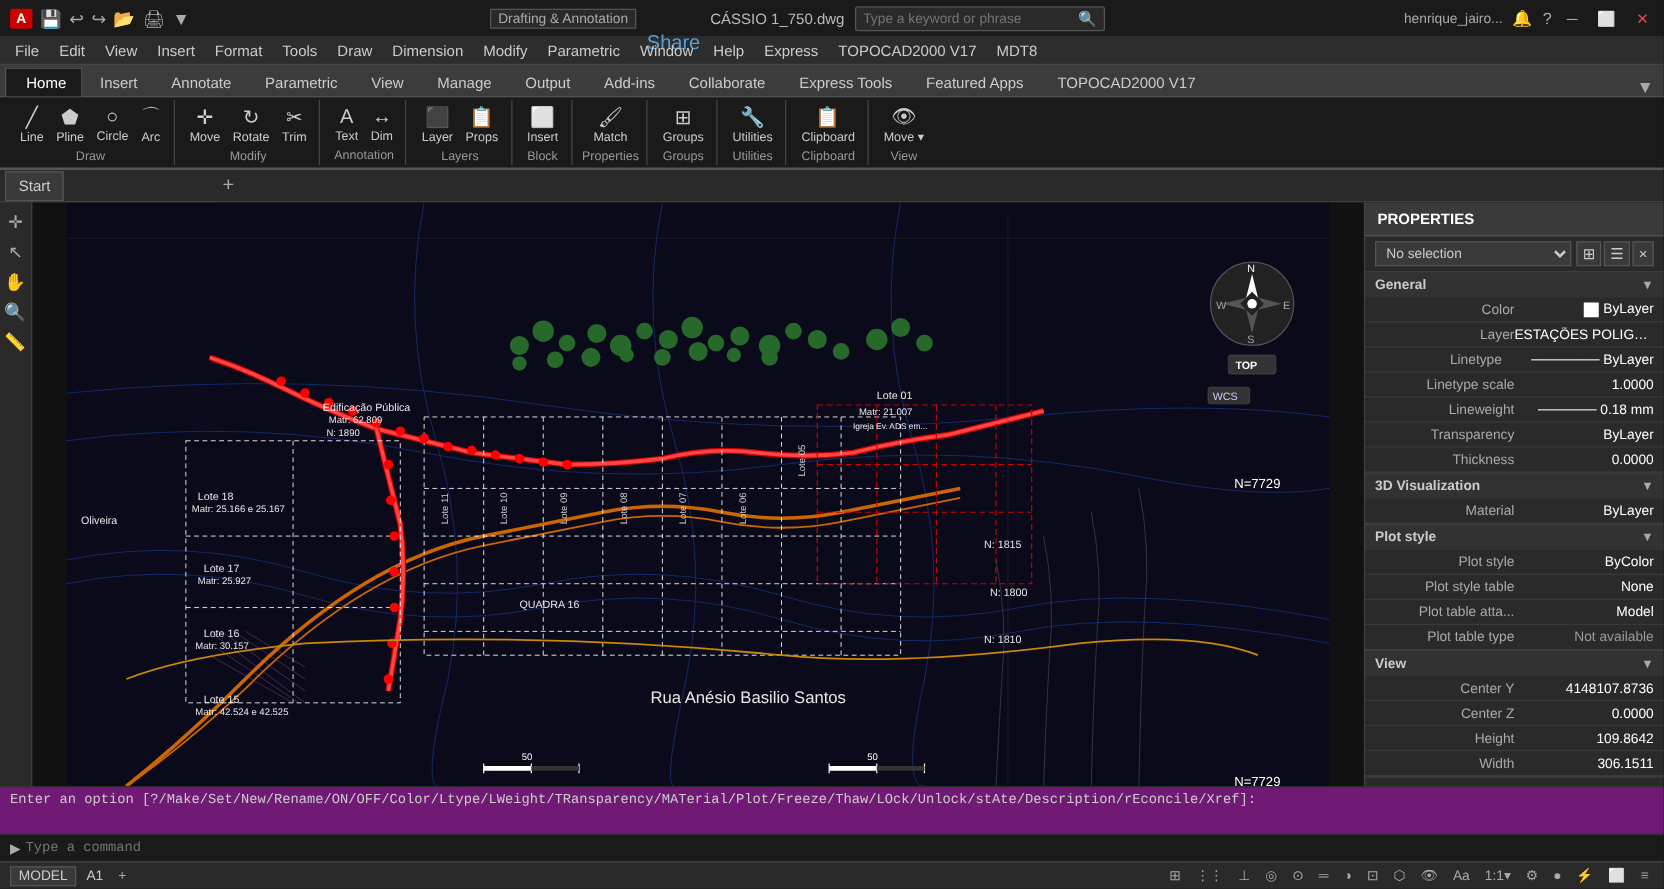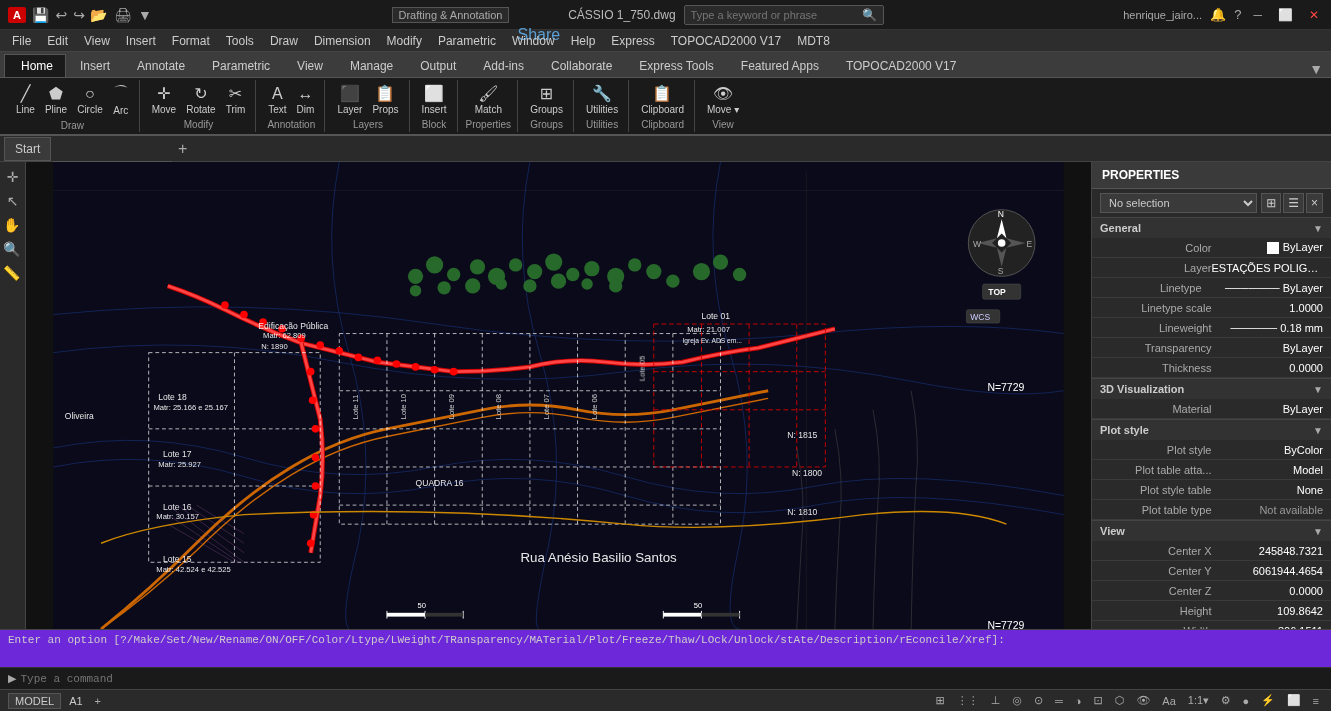--- a/index.html
+++ b/index.html
@@ -265,21 +265,21 @@
     
     #command-area {
       height: 60px;
       background: #1a1a1a;
       border-top: 1px solid #444;
       display: flex;
       flex-direction: column;
     }
     #command-output {
       flex: 1;
-      background: #6d28d9;
+      background: #701a75;
       color: #ccc;
       font-size: 11px;
       padding: 4px 8px;
       font-family: 'Courier New', monospace;
       overflow: hidden;
     }
     #command-input-row {
       display: flex;
       align-items: center;
       padding: 2px 4px;
@@ -807,45 +807,41 @@
     <div class="prop-section">
       <div class="prop-section-header">
         <span>Plot style</span>
         <span class="prop-section-arrow">▼</span>
       </div>
       <div class="prop-row">
         <span class="prop-label">Plot style</span>
         <span class="prop-value">ByColor</span>
       </div>
       <div class="prop-row">
+        <span class="prop-label">Plot style table</span>
+        <span class="prop-value">None</span>
+      </div>
+      <div class="prop-row">
         <span class="prop-label">Plot table atta...</span>
         <span class="prop-value">Model</span>
-      </div>
-      <div class="prop-row">
-        <span class="prop-label">Plot style table</span>
-        <span class="prop-value">None</span>
       </div>
       <div class="prop-row">
         <span class="prop-label">Plot table type</span>
         <span class="prop-value" style="color:#999;">Not available</span>
       </div>
     </div>
 
     <div class="prop-section">
       <div class="prop-section-header">
         <span>View</span>
         <span class="prop-section-arrow">▼</span>
       </div>
       <div class="prop-row">
-        <span class="prop-label">Center X</span>
-        <span class="prop-value">245848.7321</span>
-      </div>
-      <div class="prop-row">
         <span class="prop-label">Center Y</span>
-        <span class="prop-value">6061944.4654</span>
+        <span class="prop-value">4148107.8736</span>
       </div>
       <div class="prop-row">
         <span class="prop-label">Center Z</span>
         <span class="prop-value">0.0000</span>
       </div>
       <div class="prop-row">
         <span class="prop-label">Height</span>
         <span class="prop-value">109.8642</span>
       </div>
       <div class="prop-row">

